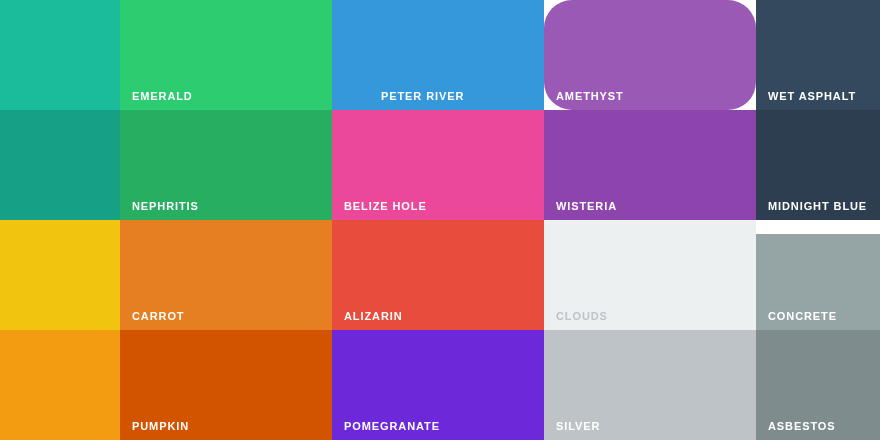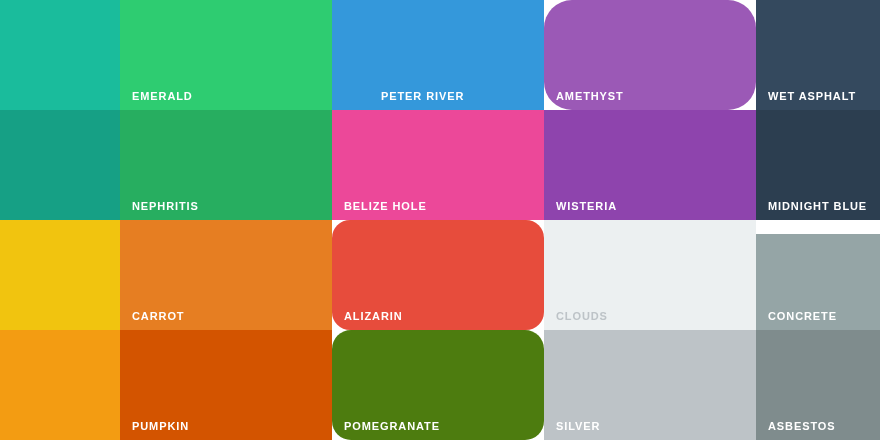--- a/index.html
+++ b/index.html
@@ -70,34 +70,34 @@
     <div class="swatch" style="background-color: rgb(142, 68, 173);">
       <span class="swatch-label" style="color: rgb(255, 255, 255);">WISTERIA</span>
     </div>
     <div class="swatch" style="background-color: rgb(44, 62, 80);">
       <span class="swatch-label" style="color: rgb(255, 255, 255);">MIDNIGHT BLUE</span>
     </div>
     <div class="swatch cropped-left" style="background-color: rgb(241, 196, 15);"></div>
     <div class="swatch" style="background-color: rgb(230, 126, 34);">
       <span class="swatch-label" style="color: rgb(255, 255, 255);">CARROT</span>
     </div>
-    <div class="swatch" style="background-color: rgb(231, 76, 60); border-radius: 18px;">
+    <div class="swatch" style="background-color: rgb(231, 76, 60);">
       <span class="swatch-label" style="color: rgb(255, 255, 255);">ALIZARIN</span>
     </div>
     <div class="swatch" style="background-color: rgb(236, 240, 241);">
       <span class="swatch-label" style="color: rgb(189, 195, 199);">CLOUDS</span>
     </div>
     <div class="swatch" style="background-color: rgb(149, 165, 166); margin-top: 14px;">
       <span class="swatch-label" style="color: rgb(255, 255, 255);">CONCRETE</span>
     </div>
     <div class="swatch cropped-left" style="background-color: rgb(243, 156, 18);"></div>
     <div class="swatch" style="background-color: rgb(211, 84, 0);">
       <span class="swatch-label" style="color: rgb(255, 255, 255);">PUMPKIN</span>
     </div>
-    <div class="swatch" style="background-color: #4d7c0f; border-radius: 19px;">
+    <div class="swatch" style="background-color: #6d28d9;">
       <span class="swatch-label" style="color: rgb(255, 255, 255);">POMEGRANATE</span>
     </div>
     <div class="swatch" style="background-color: rgb(189, 195, 199);">
       <span class="swatch-label" style="color: rgb(255, 255, 255);">SILVER</span>
     </div>
     <div class="swatch" style="background-color: rgb(127, 140, 141);">
       <span class="swatch-label" style="color: rgb(255, 255, 255);">ASBESTOS</span>
     </div>
   </div>
 

